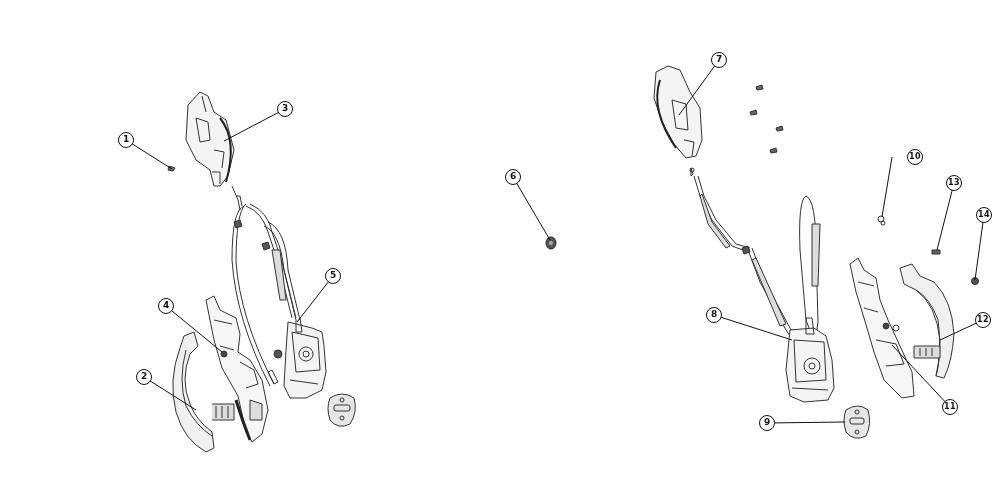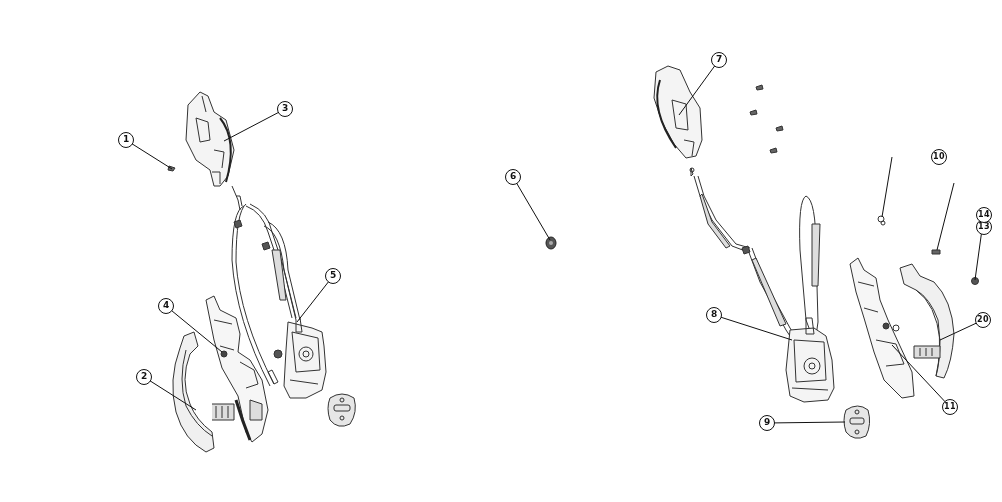--- a/index.html
+++ b/index.html
@@ -181,18 +181,18 @@
 <div id="labels">
     <div class="callout-label" style="left: 118px; top: 132px;">1</div>
     <div class="callout-label" style="left: 136px; top: 369px;">2</div>
     <div class="callout-label" style="left: 277px; top: 101px;">3</div>
     <div class="callout-label" style="left: 158px; top: 298px;">4</div>
     <div class="callout-label" style="left: 325px; top: 268px;">5</div>
     <div class="callout-label" style="left: 505px; top: 169px;">6</div>
     <div class="callout-label" style="left: 711px; top: 52px;">7</div>
     <div class="callout-label" style="left: 706px; top: 307px;">8</div>
     <div class="callout-label" style="left: 759px; top: 415px;">9</div>
-    <div class="callout-label wide" style="left: 931px; top: 149px;">10</div>
+    <div class="callout-label wide" style="left: 907px; top: 149px;">10</div>
     <div class="callout-label wide" style="left: 942px; top: 399px;">11</div>
-    <div class="callout-label wide" style="left: 975px; top: 312px;">20</div>
-    <div class="callout-label wide" style="left: 976px; top: 175px; margin-top: 44px;">13</div>
+    <div class="callout-label wide" style="left: 975px; top: 312px;">12</div>
+    <div class="callout-label wide" style="left: 946px; top: 175px;">13</div>
     <div class="callout-label wide" style="left: 976px; top: 207px; text-align: center;">14</div>
   </div>
 
 </body></html>

